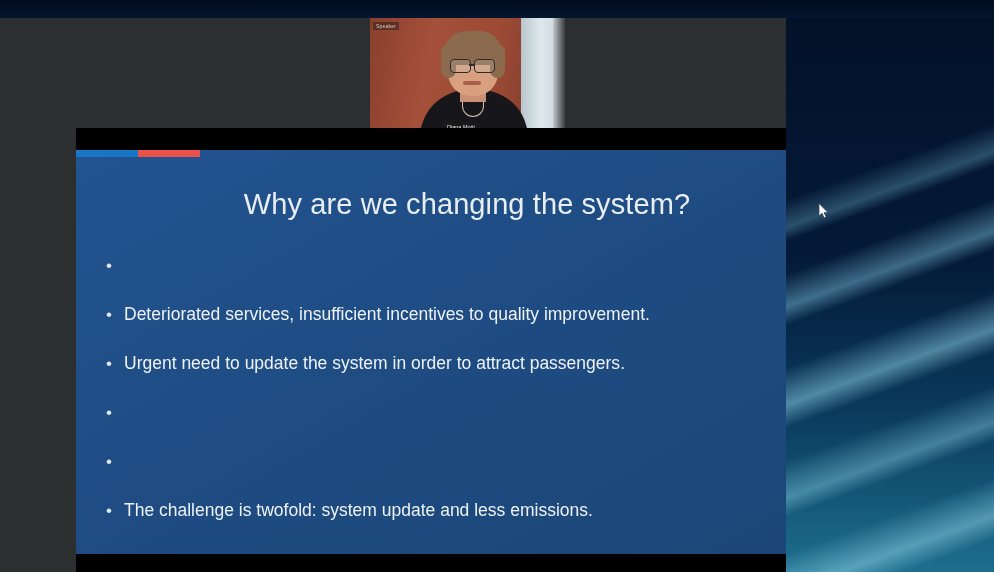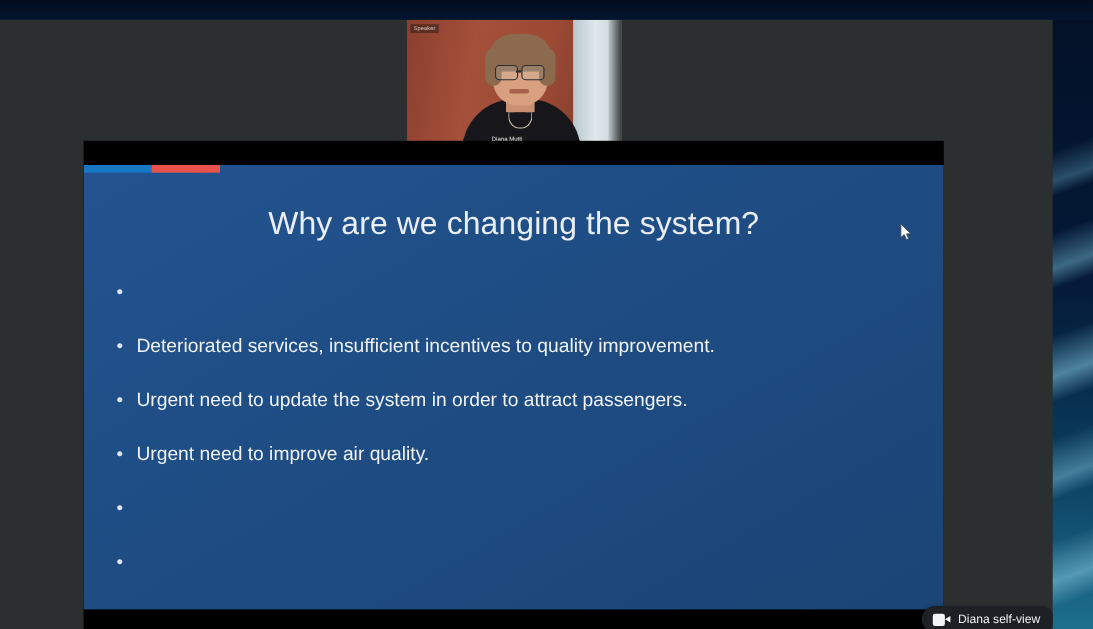--- a/index.html
+++ b/index.html
@@ -53,21 +53,21 @@
     left: 0; top: 0;
     width: 994px; height: 18px;
     background: linear-gradient(180deg, #020c1e 0%, #041530 100%);
   }
 
   
   .app-window {
     position: absolute;
     left: 0;
     top: 18px;
-    width: 957px;
+    width: 786px;
     height: 554px;
     background: #2b2f2f;
     overflow: hidden;
   }
 
   
   .video-tile {
     position: absolute;
     left: 370px;
     top: 0px;
@@ -354,29 +354,29 @@
             <div class="bullet-text">Deteriorated services, insufficient incentives to quality improvement.</div>
           </div>
 
           <div class="bullet">
             <div class="bullet-dot">•</div>
             <div class="bullet-text"><span>Urgent need to update the system in order to </span><span class="u">attract passengers</span><span>.</span></div>
           </div>
 
           <div class="bullet">
             <div class="bullet-dot">•</div>
-            <div class="bullet-text u">Urgent need to improve air quality.</div>
-          </div>
-
-          <div class="bullet">
-            <div class="bullet-dot">•</div>
-          </div>
-
-          <div class="bullet">
-            <div class="bullet-dot">•</div>
+          </div>
+
+          <div class="bullet">
+            <div class="bullet-dot">•</div>
+          </div>
+
+          <div class="bullet">
+            <div class="bullet-dot">•</div>
+            <div class="bullet-text u">The challenge is twofold: system update and less emissions.</div>
           </div>
 
         </div>
       </div>
     </div>
 
     <div class="selfview-btn">
       <span class="cam-icon">
         <span class="cam-body"></span>
         <span class="cam-lens"></span>

